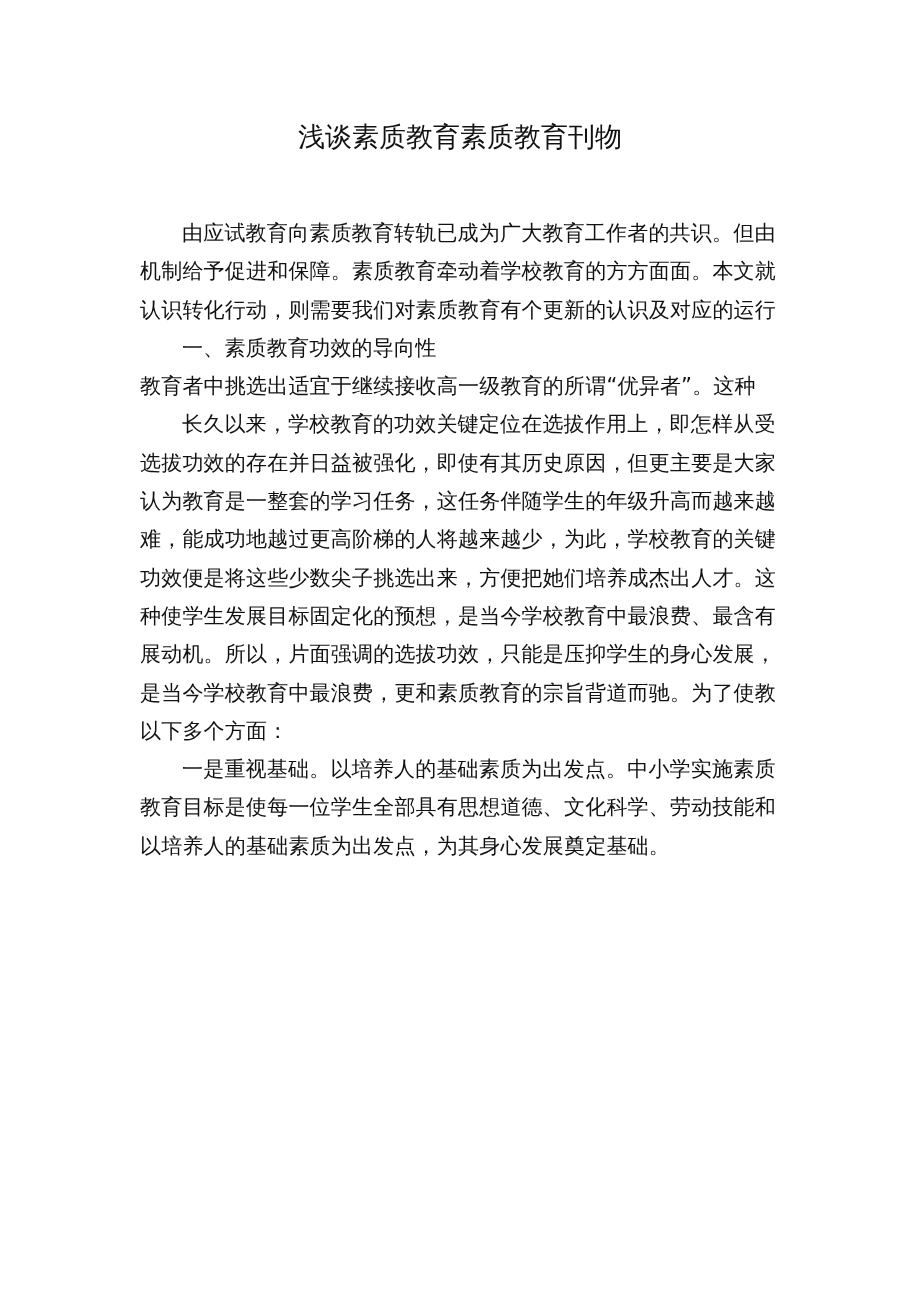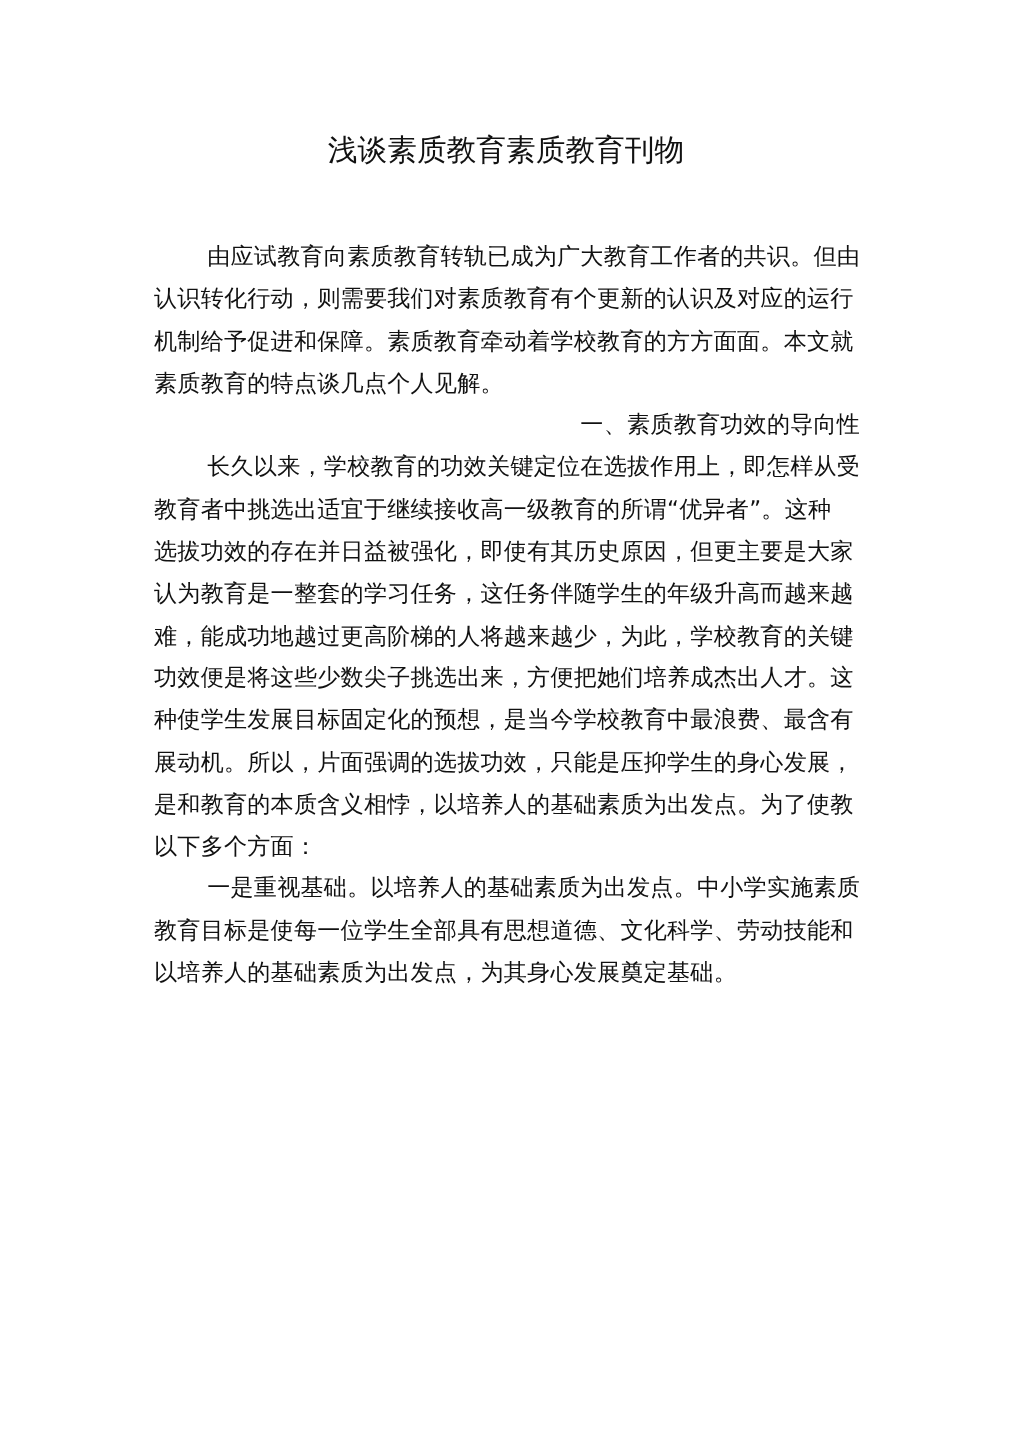--- a/index.html
+++ b/index.html
@@ -4,40 +4,39 @@
 <style>
   html, body { margin: 0; padding: 0; background: #ffffff; }
   body { width: 920px; height: 1302px; position: relative; overflow: hidden;
          font-family: "DejaVu Sans", "Liberation Sans", sans-serif; color: #111111; }
   .page { position: absolute; left: 0; top: 0; width: 920px; height: 1232px; background: #ffffff; }
   .title { position: absolute; left: 0; width: 920px; top: 118px; text-align: center;
            font-size: 27px; line-height: 38px; font-weight: normal; margin: 0; letter-spacing: 0px; color: #111; }
   .body { position: absolute; left: 140px; top: 214px; width: 642px; }
   .line { height: 38.3px; line-height: 38.3px; font-size: 21px; white-space: nowrap;
           margin: 0; letter-spacing: 0.2px; }
-  .indent { padding-left: 42px; text-align: right; }
+  .indent { padding-left: 42px; }
 </style>
 </head>
 <body>
 
 <div class="page">
   <h1 class="title">浅谈素质教育素质教育刊物</h1>
   <div class="body">
     <p class="line indent">由应试教育向素质教育转轨已成为广大教育工作者的共识。但由</p>
+    <p class="line">机制给予促进和保障。素质教育牵动着学校教育的方方面面。本文就</p>
     <p class="line">认识转化行动，则需要我们对素质教育有个更新的认识及对应的运行</p>
-    <p class="line">机制给予促进和保障。素质教育牵动着学校教育的方方面面。本文就</p>
-    <p class="line">素质教育的特点谈几点个人见解。</p>
     <p class="line indent">一、素质教育功效的导向性</p>
+    <p class="line">教育者中挑选出适宜于继续接收高一级教育的所谓“优异者”。这种</p>
     <p class="line indent">长久以来，学校教育的功效关键定位在选拔作用上，即怎样从受</p>
-    <p class="line">教育者中挑选出适宜于继续接收高一级教育的所谓“优异者”。这种</p>
     <p class="line">选拔功效的存在并日益被强化，即使有其历史原因，但更主要是大家</p>
     <p class="line">认为教育是一整套的学习任务，这任务伴随学生的年级升高而越来越</p>
     <p class="line">难，能成功地越过更高阶梯的人将越来越少，为此，学校教育的关键</p>
     <p class="line">功效便是将这些少数尖子挑选出来，方便把她们培养成杰出人才。这</p>
     <p class="line">种使学生发展目标固定化的预想，是当今学校教育中最浪费、最含有</p>
     <p class="line">展动机。所以，片面强调的选拔功效，只能是压抑学生的身心发展，</p>
-    <p class="line">是和教育的本质含义相悖，以培养人的基础素质为出发点。为了使教</p>
+    <p class="line">是当今学校教育中最浪费，更和素质教育的宗旨背道而驰。为了使教</p>
     <p class="line">以下多个方面：</p>
     <p class="line indent">一是重视基础。以培养人的基础素质为出发点。中小学实施素质</p>
     <p class="line">教育目标是使每一位学生全部具有思想道德、文化科学、劳动技能和</p>
     <p class="line">以培养人的基础素质为出发点，为其身心发展奠定基础。</p>
   </div>
 </div>
 
 </body></html>

